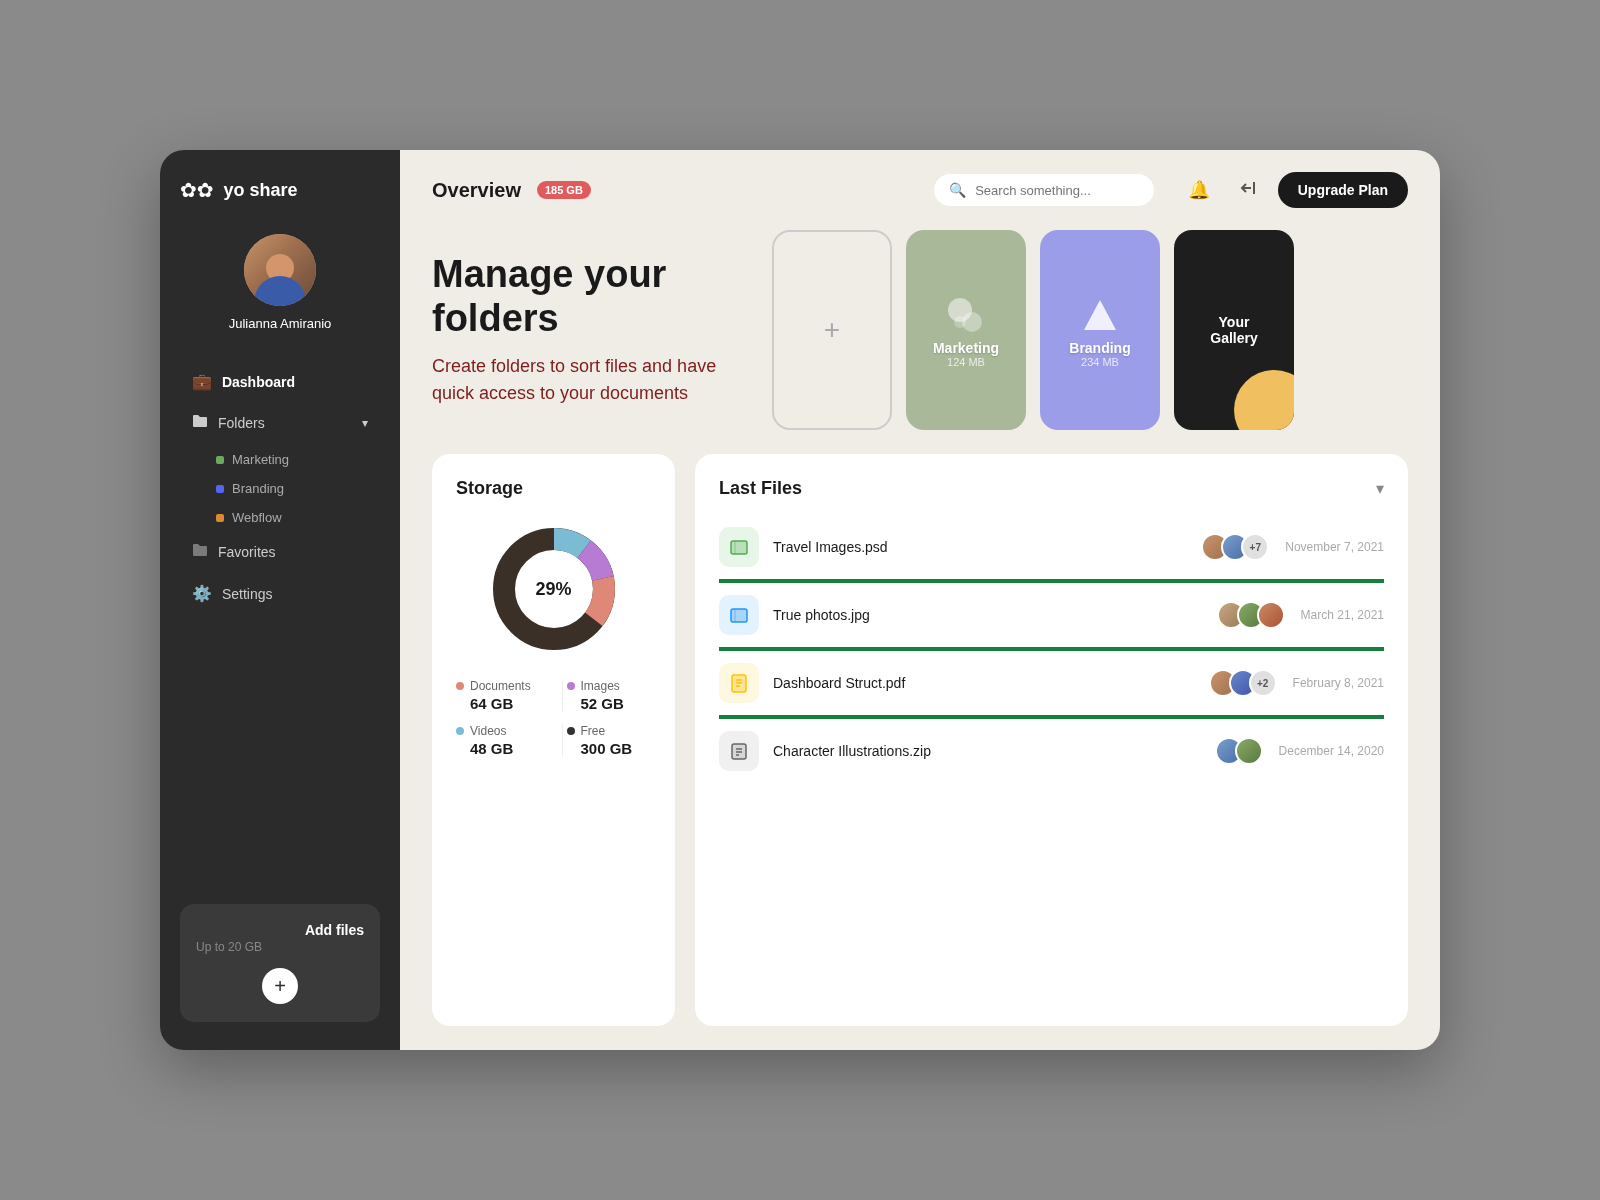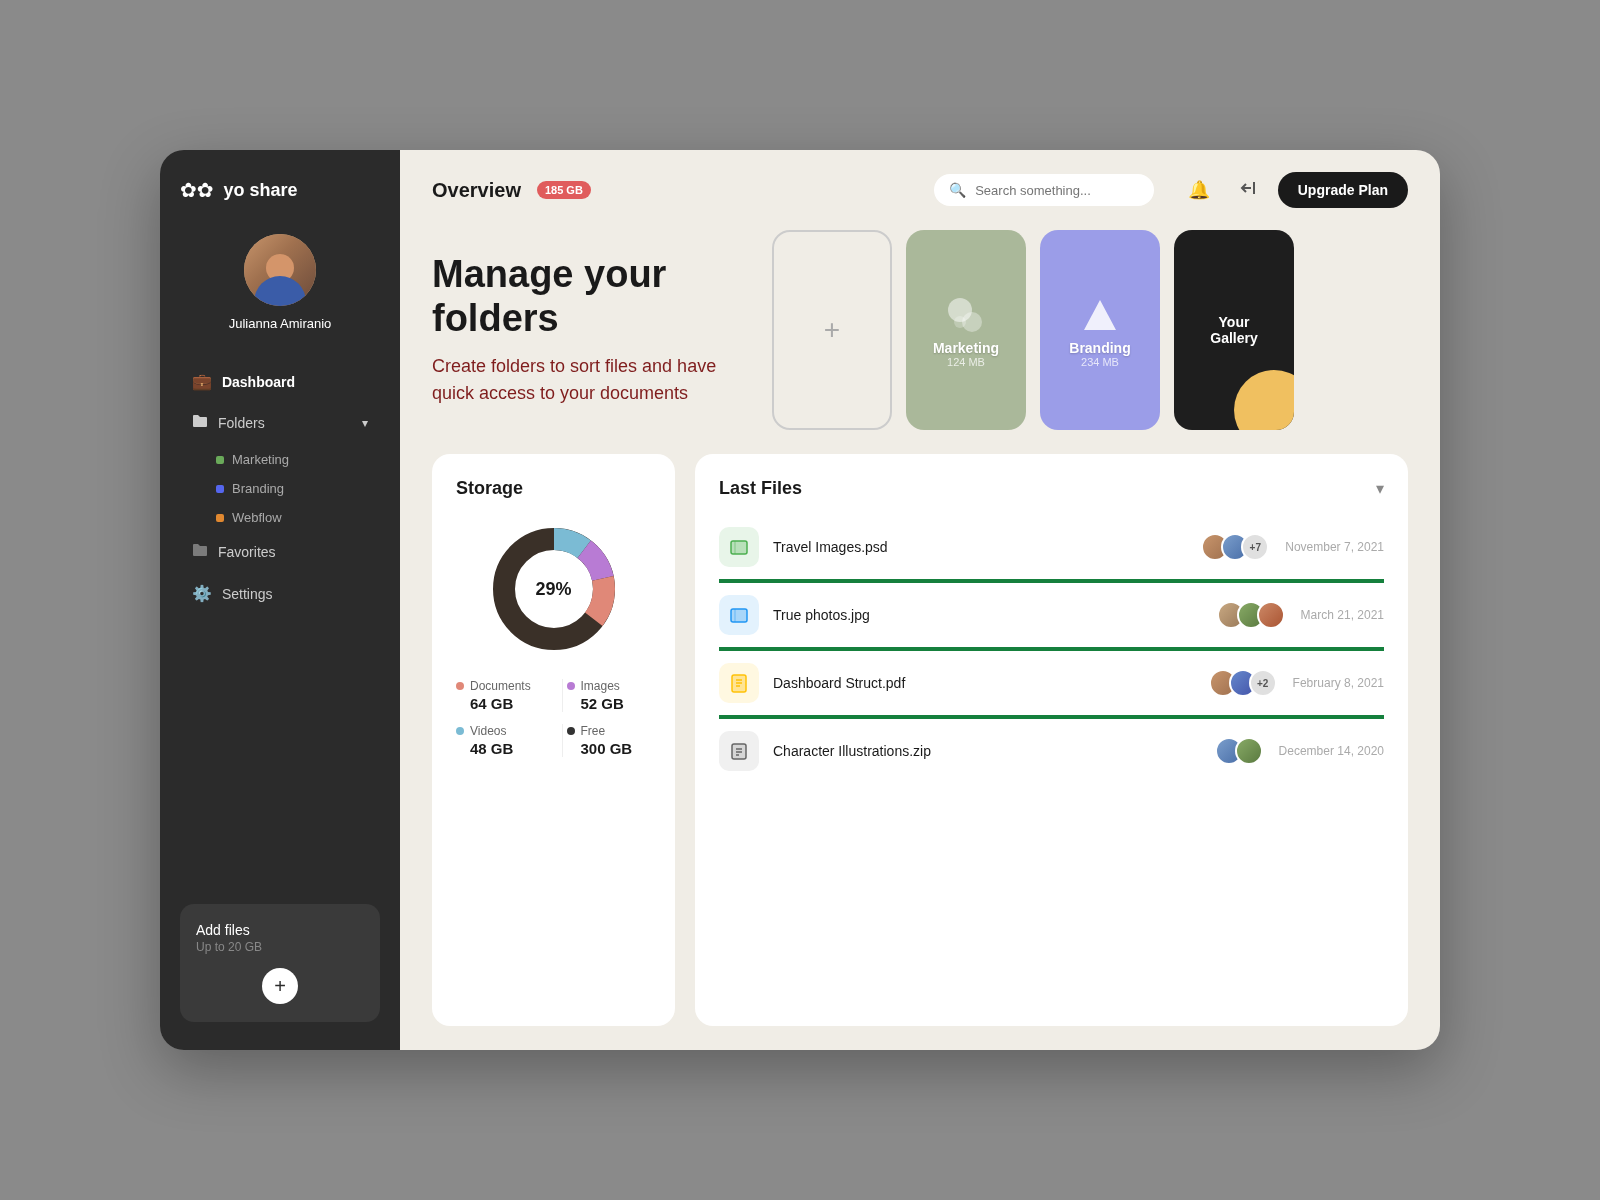--- a/index.html
+++ b/index.html
@@ -129,21 +129,21 @@
       justify-content: space-between;
       width: 100%;
     }
     .chevron-icon { font-size: 12px; }
     .add-files-card {
       background: #3a3a3a;
       border-radius: 14px;
       padding: 18px 16px;
       margin-top: 8px;
     }
-    .add-files-title { color: #fff; font-size: 14px; font-weight: 400; margin-bottom: 2px; }
+    .add-files-title { color: #fff; font-size: 14px; font-weight: 700; margin-bottom: 2px; text-align: right; }
     .add-files-sub { color: #888; font-size: 12px; margin-bottom: 14px; }
     .add-files-btn {
       width: 36px;
       height: 36px;
       background: #fff;
       border-radius: 50%;
       display: flex;
       align-items: center;
       justify-content: center;
       cursor: pointer;

